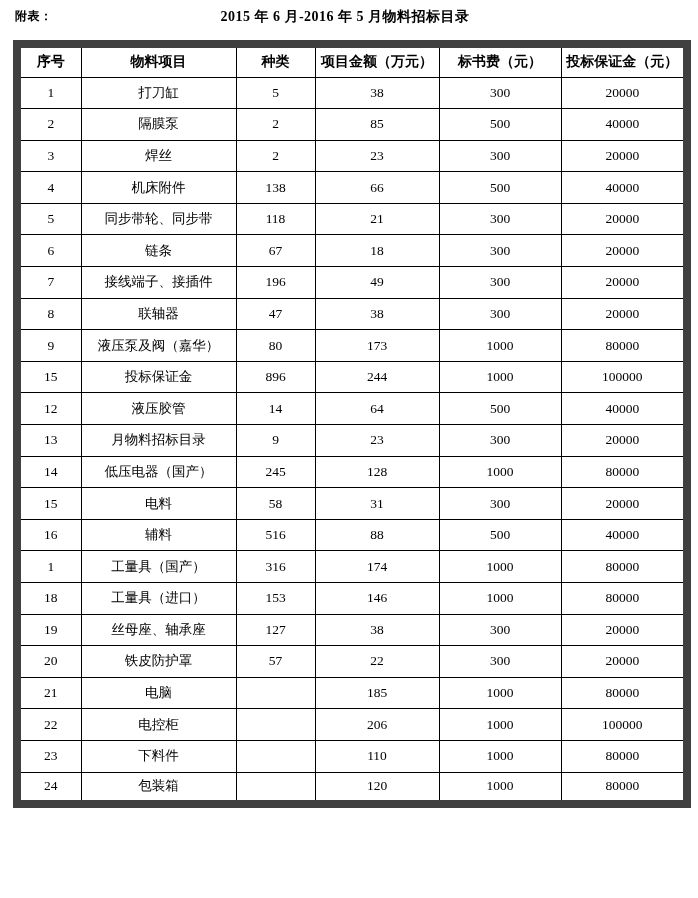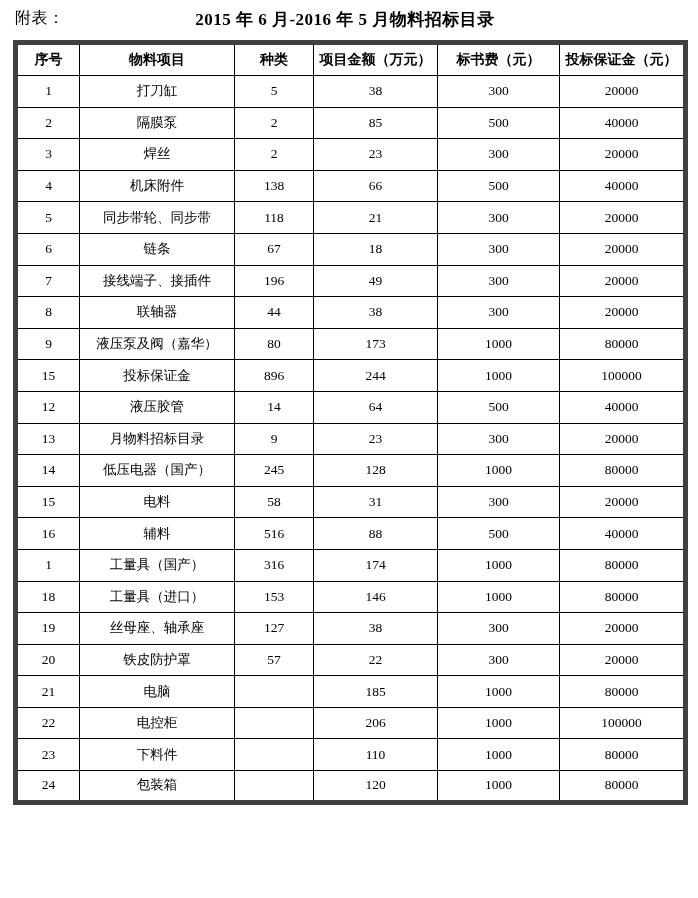--- a/index.html
+++ b/index.html
@@ -14,41 +14,41 @@
   .doc-header {
     position: relative;
     width: 698px;
     height: 32px;
     margin-top: 6px;
   }
   .doc-label {
     position: absolute;
     left: 15px;
     top: 2px;
-    font-size: 16px;
-    font-weight: normal;
+    font-size: 12px;
+    font-weight: bold;
     letter-spacing: 0.5px;
   }
   .doc-title {
     position: absolute;
     left: 0;
     right: 8px;
     top: 2px;
     text-align: center;
-    font-size: 17px;
+    font-size: 14px;
     font-weight: bold;
     letter-spacing: 0.5px;
   }
   table.catalog {
     margin-left: 13px;
     margin-top: 2px;
     width: 670px;
     border-collapse: collapse;
     table-layout: fixed;
-    border: 5px solid #404040;
+    border: 8px solid #404040;
   }
   table.catalog th,
   table.catalog td {
     border: 1px solid #000000;
     text-align: center;
     vertical-align: middle;
     overflow: hidden;
     white-space: nowrap;
   }
   table.catalog th {
@@ -148,21 +148,21 @@
         <td>7</td>
         <td>接线端子、接插件</td>
         <td>196</td>
         <td>49</td>
         <td>300</td>
         <td>20000</td>
       </tr>
       <tr>
         <td>8</td>
         <td>联轴器</td>
-        <td>44</td>
+        <td>47</td>
         <td>38</td>
         <td>300</td>
         <td>20000</td>
       </tr>
       <tr>
         <td>9</td>
         <td>液压泵及阀（嘉华）</td>
         <td>80</td>
         <td>173</td>
         <td>1000</td>

